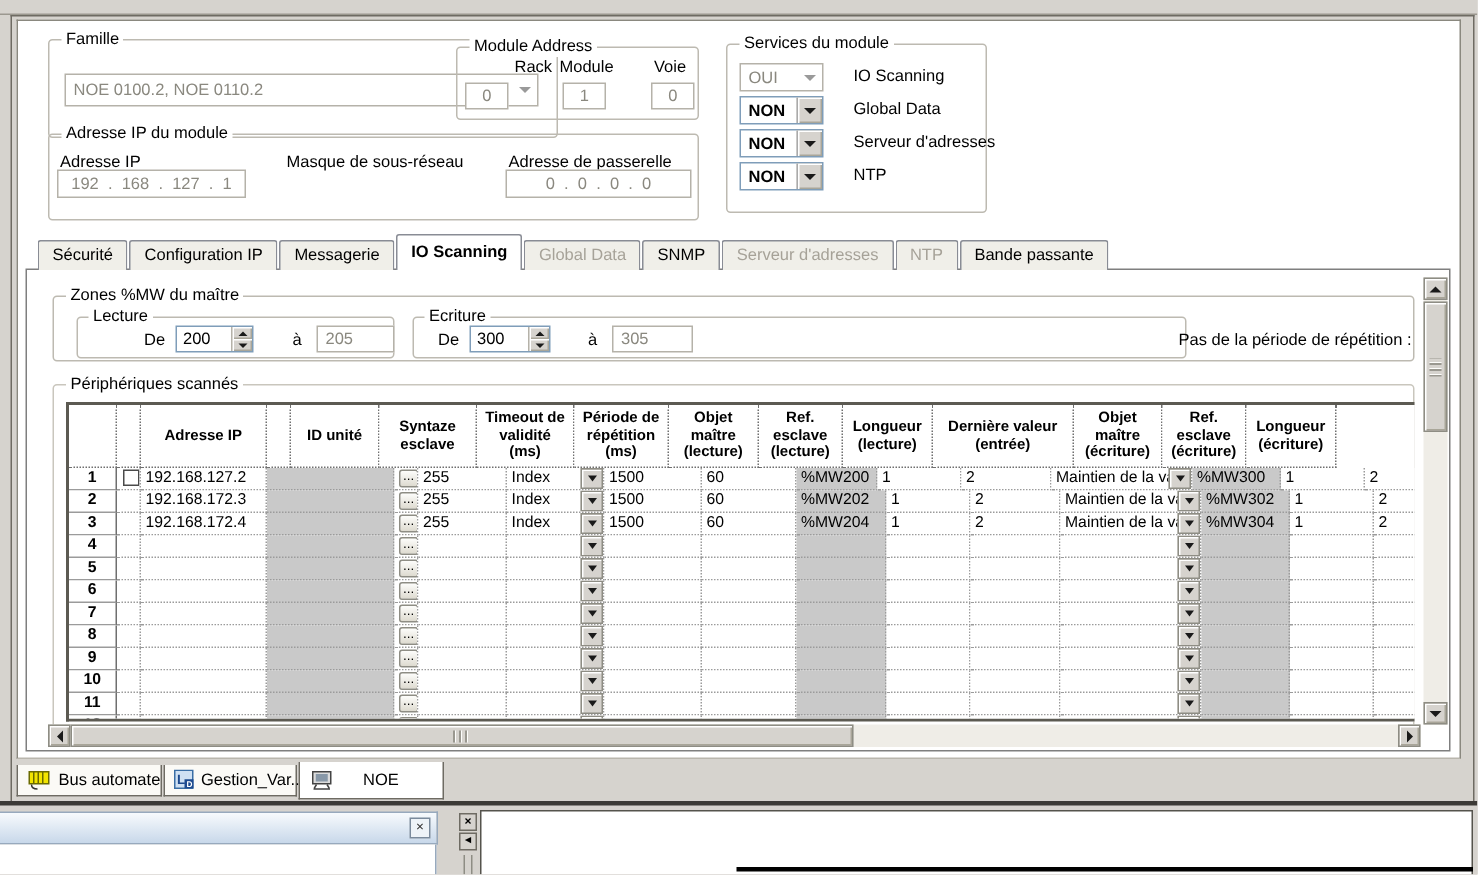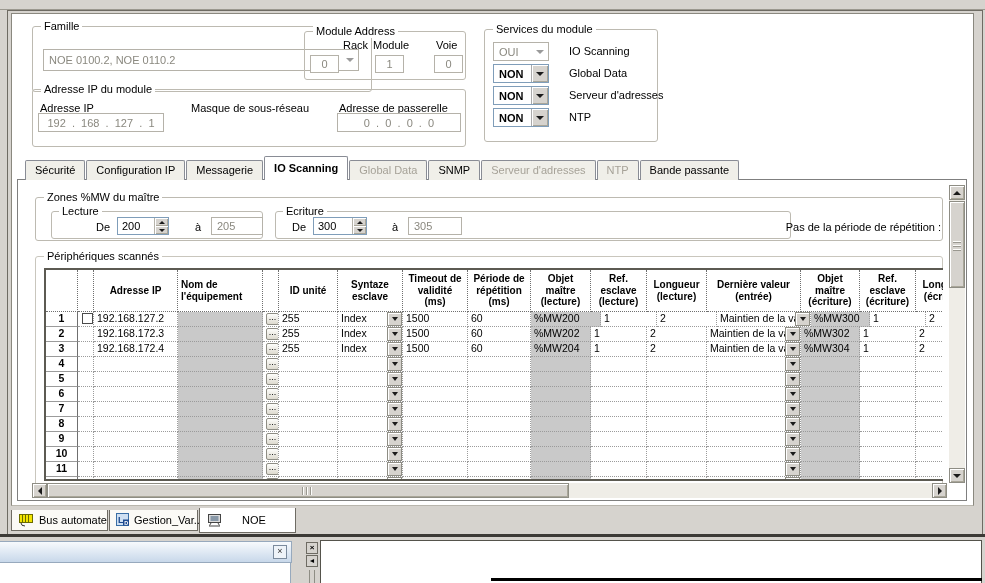--- a/index.html
+++ b/index.html
@@ -236,22 +236,20 @@
 
           <div class="grp" style="left:17px;top:76px;width:908px;height:241px;border-color:#c9c6bd;">
             <span class="grp-label">Périphériques scannés</span>
           </div>
 
           <div id="grid">
             <div id="grid-header">
                 <div class="th" style="width: 32px;"></div>
                 <div class="th" style="width: 16px;"></div>
                 <div class="th" style="width: 84px;">Adresse IP</div>
-                <div class="th" style="width: 85px; justify-content: flex-start; text-align: left; padding-left: 3px;">Nom de
-l'équipement</div>
                 <div class="th" style="width: 16px;"></div>
                 <div class="th" style="width: 59px;">ID unité</div>
                 <div class="th" style="width: 65px;">Syntaze
 esclave</div>
                 <div class="th" style="width: 65px;">Timeout de
 validité
 (ms)</div>
                 <div class="th" style="width: 63px;">Période de
 répétition
 (ms)</div>
@@ -284,21 +282,21 @@
                   <div class="td gray" style="width: 85px;"></div>
                   <div class="td" style="width: 16px;">
                     <span class="ell">...</span>
                   </div>
                   <div class="td" style="width: 59px;">255</div>
                   <div class="td has-dd" style="width: 65px;">Index<span class="dd">
                       <i class="tri-down"></i>
                     </span></div>
                   <div class="td" style="width: 65px;">1500</div>
                   <div class="td" style="width: 63px;">60</div>
-                  <div class="td gray" style="width: 70px;">%MW200</div>
+                  <div class="td gray" style="width: 54px;">%MW200</div>
                   <div class="td" style="width: 56px;">1</div>
                   <div class="td" style="width: 60px;">2</div>
                   <div class="td has-dd" style="width: 94px;">Maintien de la vale<span class="dd">
                       <i class="tri-down"></i>
                     </span></div>
                   <div class="td gray" style="width: 59px;">%MW300</div>
                   <div class="td" style="width: 56px;">1</div>
                   <div class="td" style="width: 60px;">2</div>
                 </div>
                 <div class="tr">

